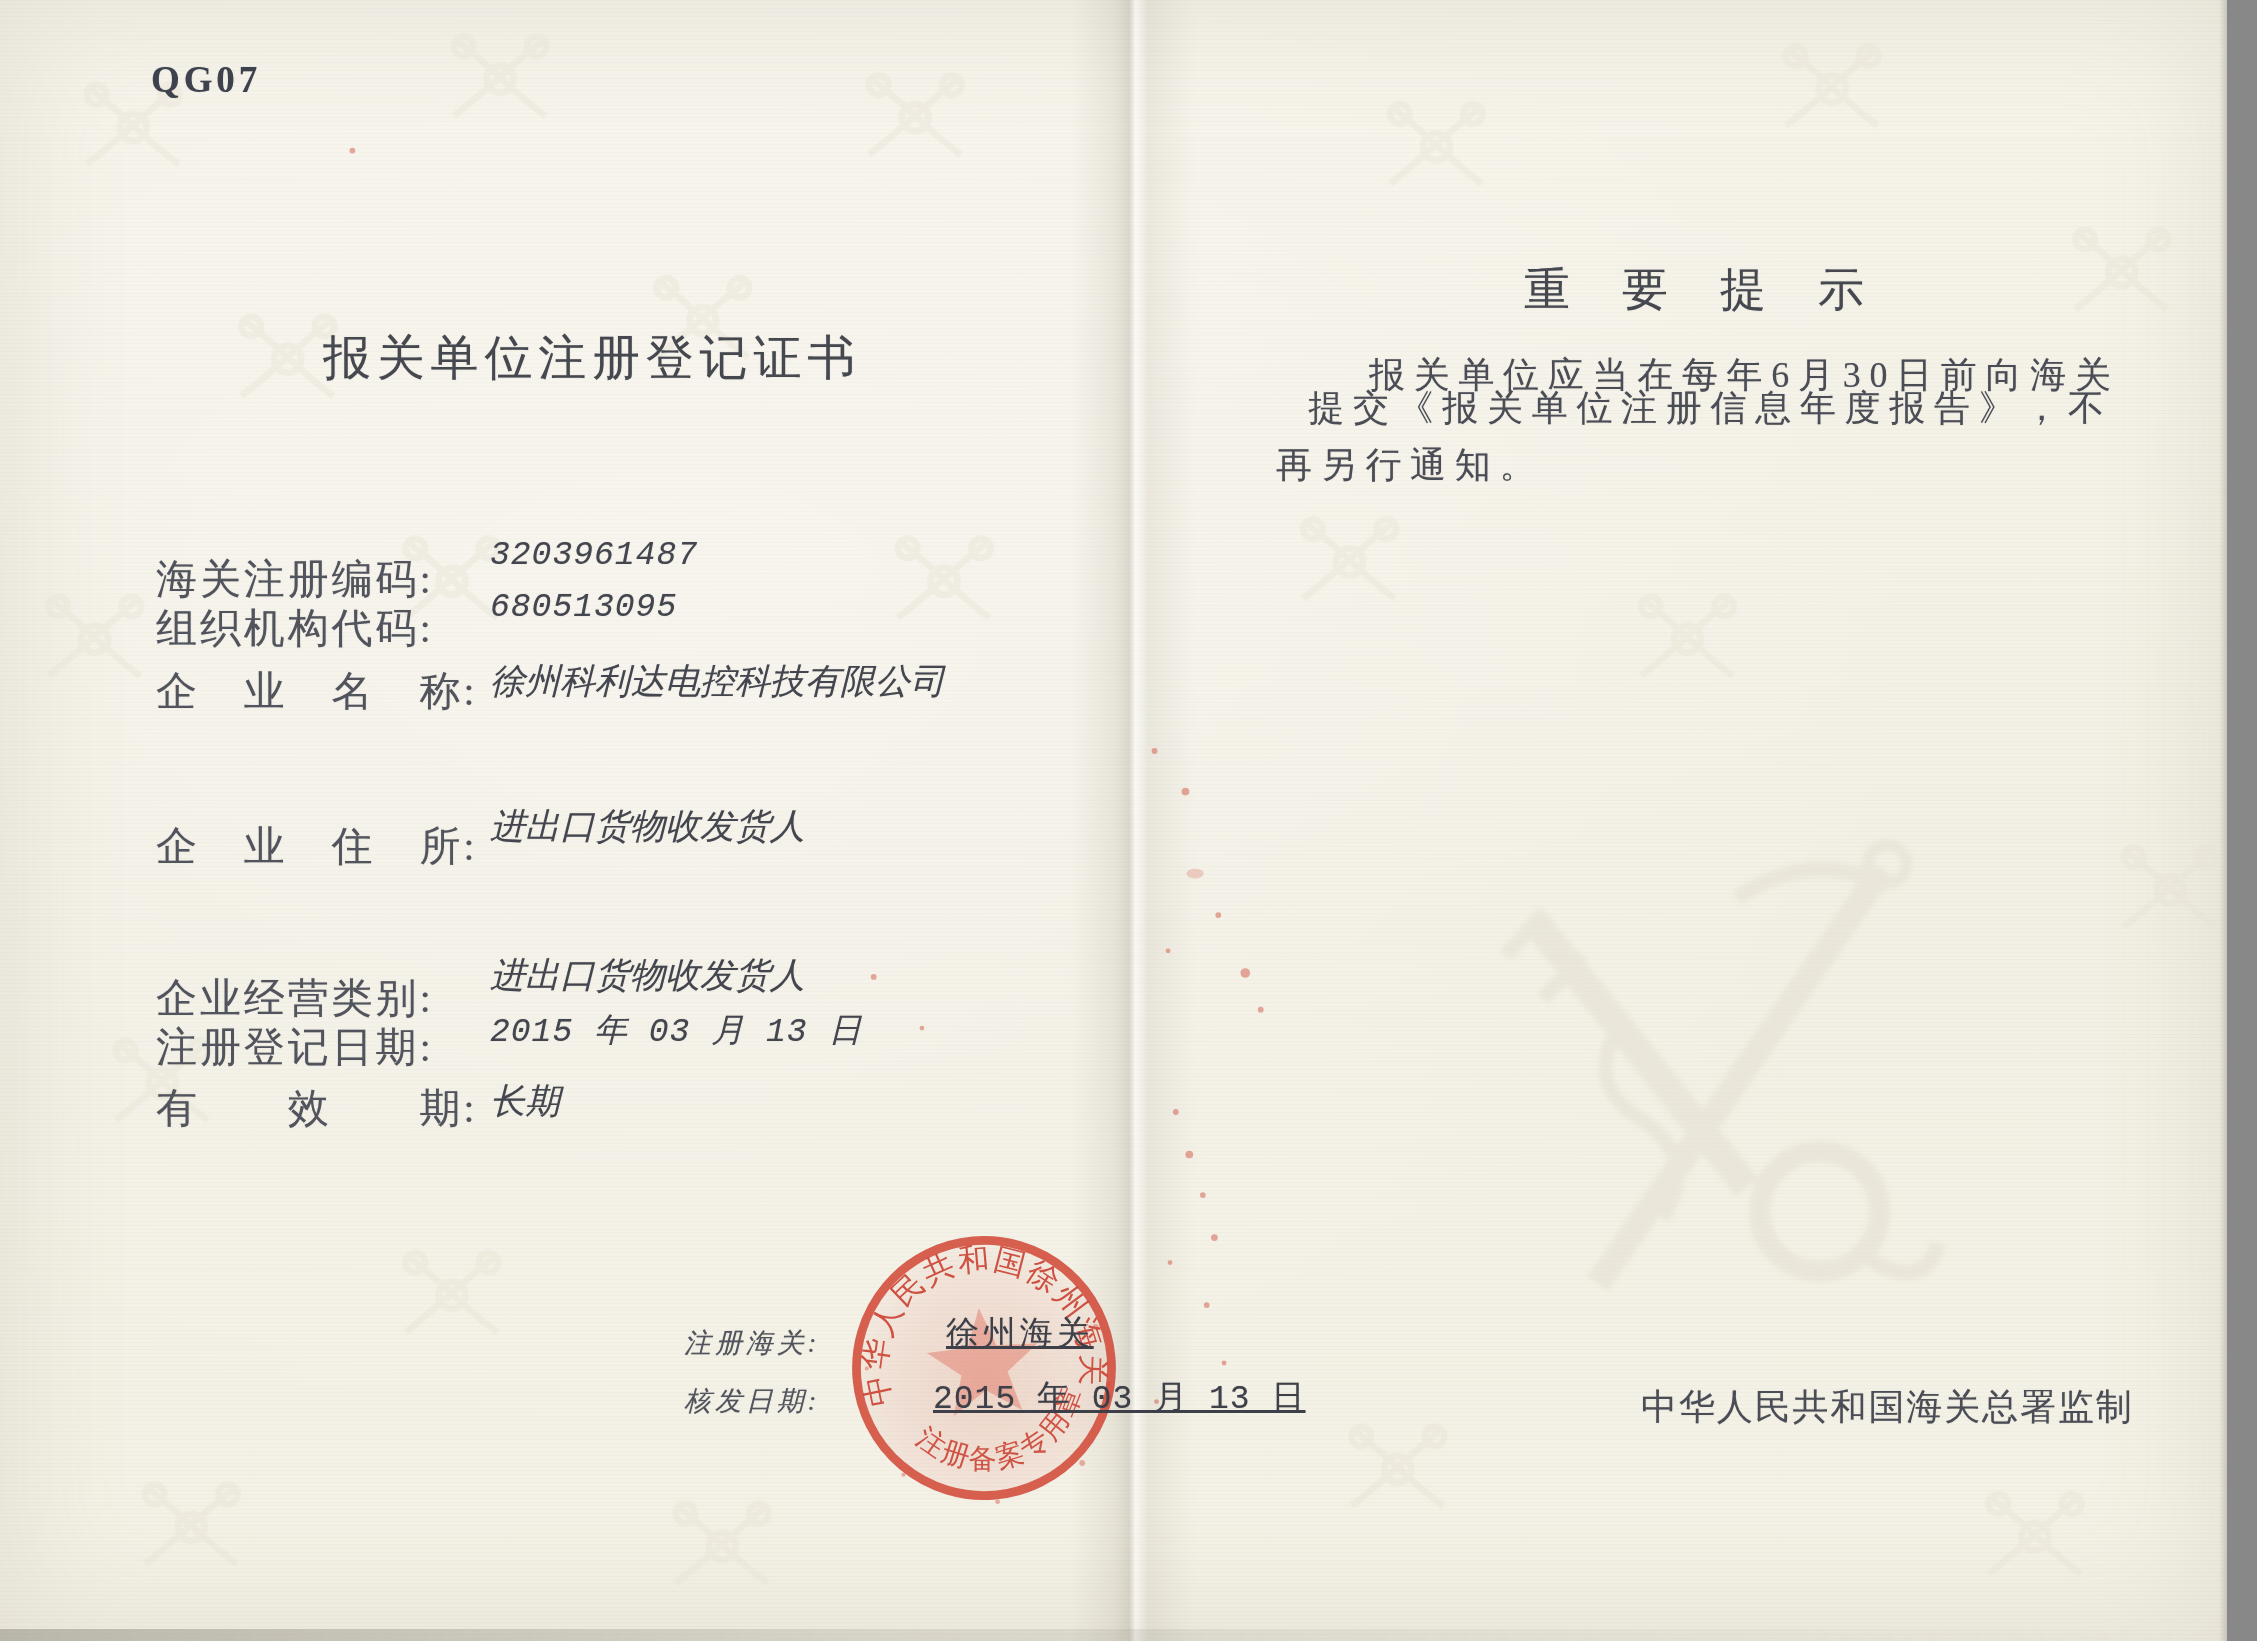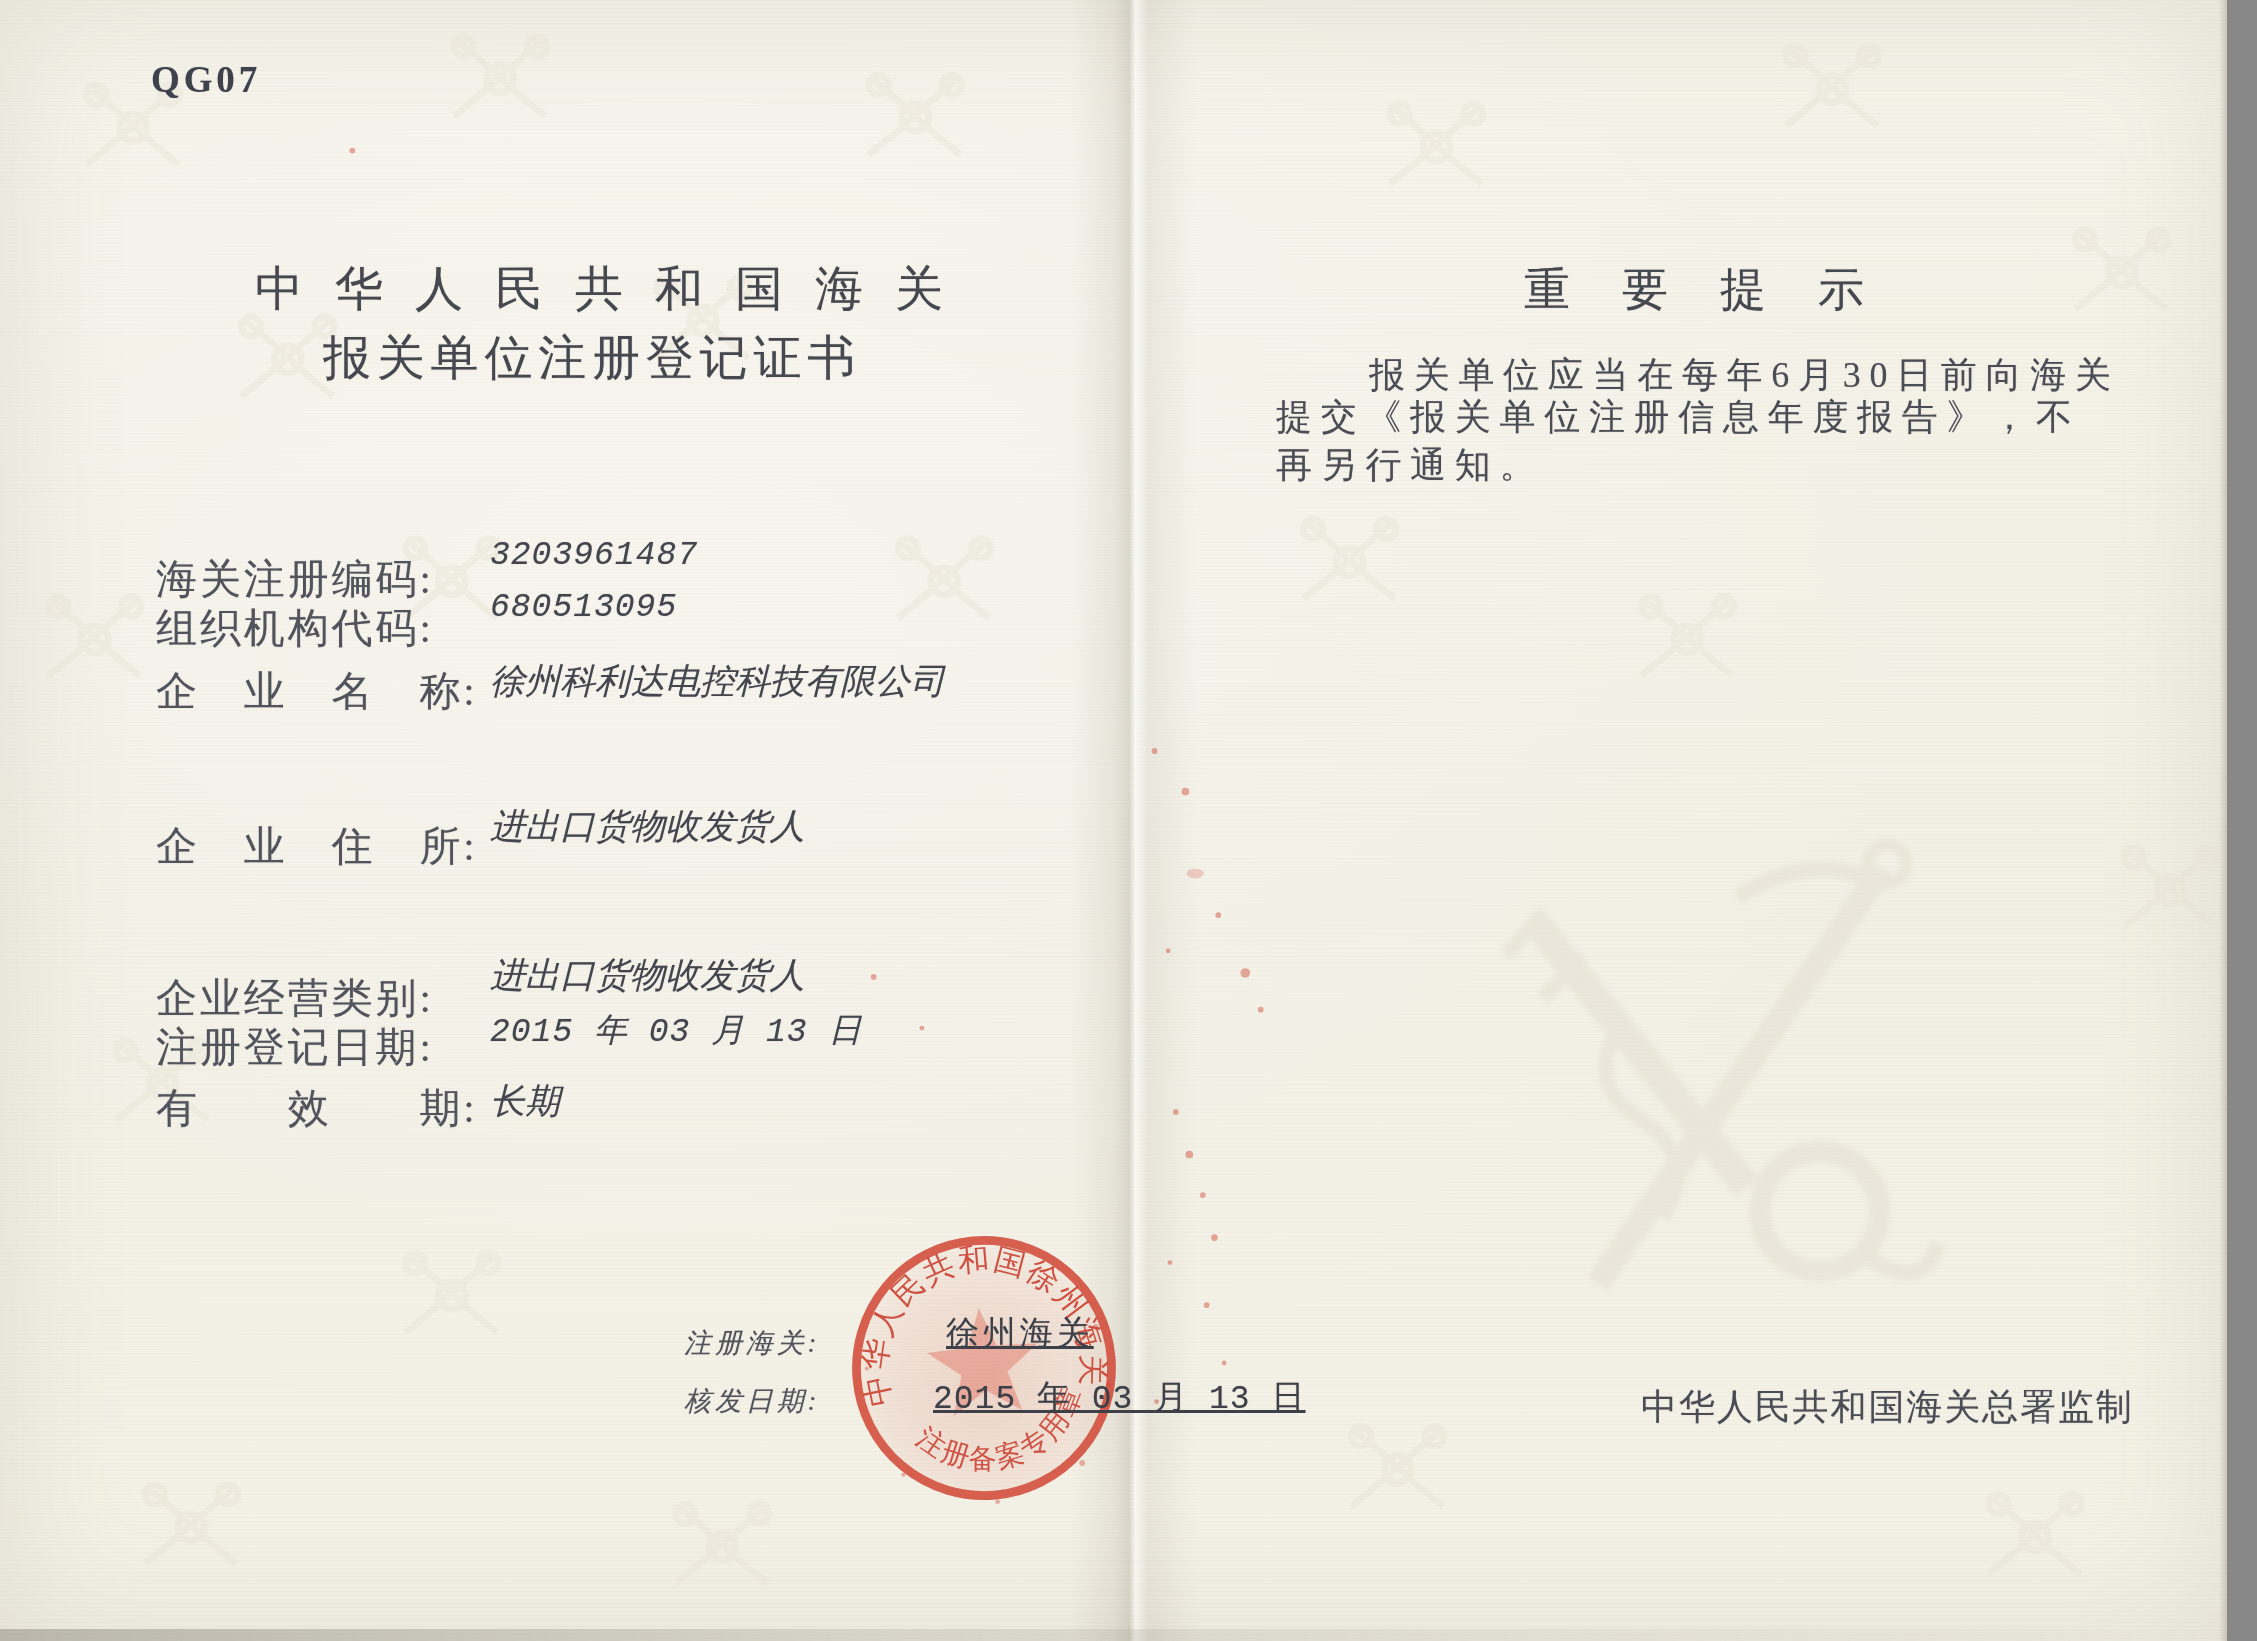--- a/index.html
+++ b/index.html
@@ -31,21 +31,21 @@
   .lr5{top:971px}.vr5{top:952px}
   .lr6{top:1020px}.vr6{top:1008px}
   .lr7{top:1081px}.vr7{top:1078px}
   
   .ilabel{left:684px;font-size:27px;letter-spacing:3.9px;color:#51545c;z-index:3;white-space:pre;font-style:italic;}
   .ivalue{font-size:33px;color:#3d4048;z-index:6;white-space:pre;text-decoration:underline;}
   
   .rtitle{left:1524px;top:259px;font-size:46px;letter-spacing:52px;color:#45484f;white-space:nowrap;}
   .nline{left:1276px;width:869px;font-size:36px;letter-spacing:8.7px;color:#4a4d55;white-space:nowrap;}
   .nl1{top:351px;padding-left:93px;}
-  .nl2{top:393px;}
+  .nl2{top:384px;text-align:center;}
   .nl3{top:441px;}
   .publisher{left:1641px;top:1383px;font-size:36px;letter-spacing:1.9px;color:#4a4d55;white-space:nowrap;}
   
   .fold{left:1070px;top:0;width:126px;height:1641px;z-index:2;
     background:linear-gradient(90deg, transparent, rgba(120,110,90,.10) 35%, rgba(90,80,60,.17) 47%,
       rgba(255,255,255,.45) 52%, rgba(120,110,90,.09) 62%, transparent);}
   
   .stamp{left:838px;top:1222px;width:292px;height:292px;z-index:4;filter:blur(0.6px);}
   
   .under{left:0;top:0;z-index:0;}
@@ -99,21 +99,20 @@
       <path d="M1680,1060 Q1638,1120 1700,1160 Q1762,1200 1722,1262" stroke-width="15"></path>
       <circle cx="1885" cy="1255" r="62" stroke-width="22"></circle>
       <path d="M1930,1300 Q1992,1342 2008,1288" stroke-width="16"></path>
     </g>
   </svg>
 
   <div class="abs fold"></div>
 
   <div class="abs qg soft">QG07</div>
 
-  <div class="abs t1 soft">中华人民共和国海关</div>
   <div class="abs t2 soft">报关单位注册登记证书</div>
 
   <div class="abs flabel soft lr1">海关注册编码:</div>
   <div class="abs fvalue soft num vr1">3203961487</div>
 
   <div class="abs flabel soft lr2">组织机构代码:</div>
   <div class="abs fvalue soft num vr2">680513095</div>
 
   <div class="abs fvalue soft vr3">徐州科利达电控科技有限公司</div>
   <div class="abs flabel soft lr3">企　业　名　称:</div>

